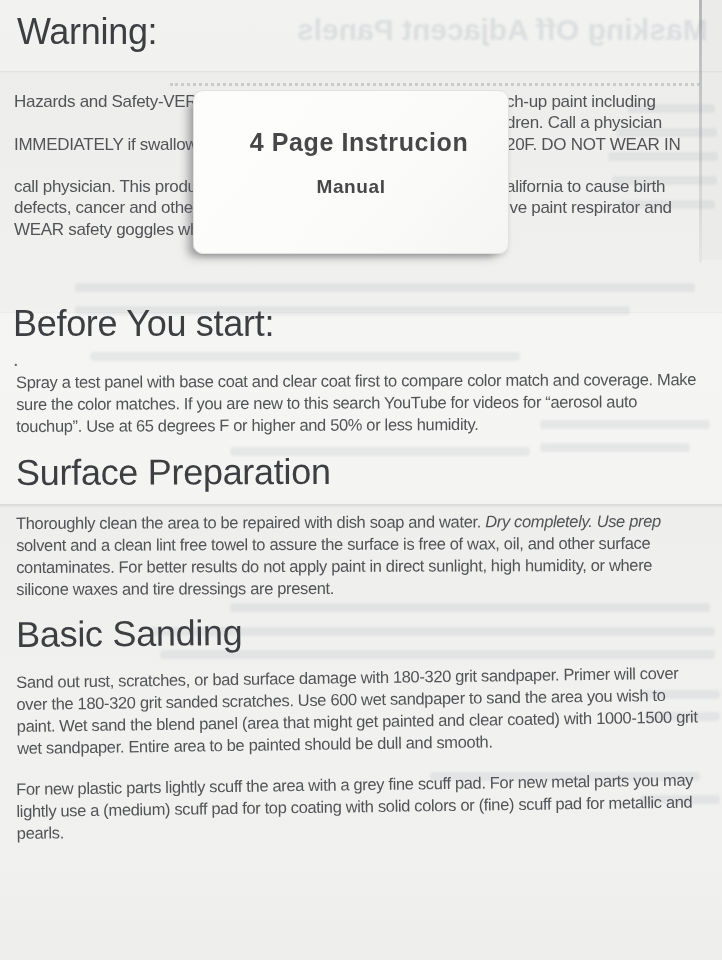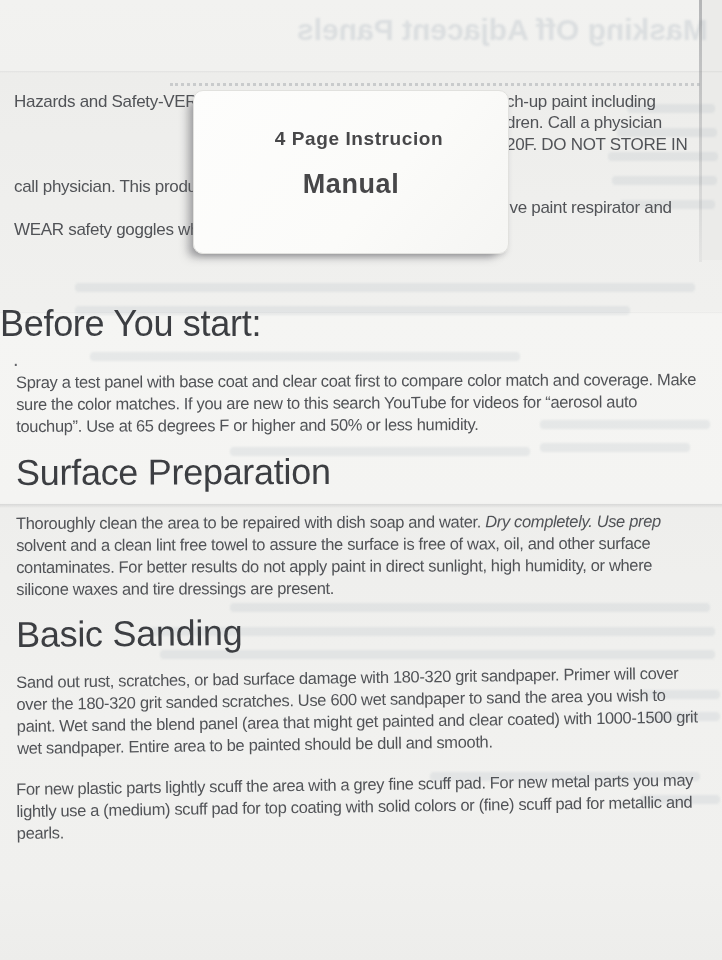--- a/index.html
+++ b/index.html
@@ -50,22 +50,22 @@
   .para{position:absolute;left:16px;width:688px;z-index:3;}
   .stray-dot{position:absolute;left:13px;top:348px;z-index:3;font-size:20px;color:#63656a;}
   
   .card{
     position:absolute;left:193px;top:90px;width:314px;height:162px;z-index:5;
     background:linear-gradient(130deg,#fdfdfc 0%,#fbfbf9 60%,#f5f5f3 100%);
     border:1px solid #e1e1de;border-radius:10px;
     box-shadow:-9px 7px 9px -4px rgba(92,92,98,.50), 0 4px 6px -3px rgba(92,92,98,.38);
     text-align:center;
   }
-  .card-line1{margin-top:37px;font-size:19px;font-weight:700;color:#474749;letter-spacing:.6px;margin-left:16px;}
-  .card-line2{margin-top:19px;font-size:27px;font-weight:700;color:#474749;letter-spacing:.6px;}
+  .card-line1{margin-top:37px;font-size:25px;font-weight:700;color:#474749;letter-spacing:.6px;margin-left:16px;}
+  .card-line2{margin-top:19px;font-size:19px;font-weight:700;color:#474749;letter-spacing:.6px;}
 </style>
 </head>
 <body>
 
 <div class="page">
 
   <div class="seam seam-72"></div>
   <div class="seam seam-313"></div>
   <div class="seam seam-505"></div>
   <div class="right-underpage"></div>
@@ -85,51 +85,55 @@
   <div class="ghost" style="left:540px;top:443px;width:150px;"></div>
   <div class="ghost" style="left:230px;top:447px;width:300px;"></div>
   <div class="ghost" style="left:230px;top:603px;width:480px;"></div>
   <div class="ghost" style="left:150px;top:627px;width:565px;"></div>
   <div class="ghost" style="left:160px;top:650px;width:555px;"></div>
   <div class="ghost" style="left:640px;top:690px;width:80px;"></div>
   <div class="ghost" style="left:645px;top:712px;width:75px;"></div>
   <div class="ghost" style="left:430px;top:772px;width:270px;"></div>
   <div class="ghost" style="left:640px;top:795px;width:80px;"></div>
 
+  <div class="h1" style="left:17px;top:11px;">Warning:</div>
 
   <div class="warning-block">
     <div class="wrow">
       <span class="wl">Hazards and Safety-VERY</span>
       <span class="wr">ch-up paint including</span>
     </div>
     <div class="wrow">
       <span class="wr">dren. Call a physician</span>
     </div>
     <div class="wrow">
-      <span class="wr">20F. DO NOT STORE IN</span>
+      <span class="wl">IMMEDIATELY if swallow</span>
+      <span class="wr">20F. DO NOT WEAR IN</span>
     </div>
     <div class="wrow">
     </div>
     <div class="wrow">
       <span class="wl">call physician. This produ</span>
+      <span class="wr">alifornia to cause birth</span>
     </div>
     <div class="wrow">
+      <span class="wl">defects, cancer and othe</span>
       <span class="wr">ive paint respirator and</span>
     </div>
     <div class="wrow">
       <span class="wl">WEAR safety goggles wh</span>
     </div>
   </div>
 
   <div class="card">
     <div class="card-line1">4 Page Instrucion</div>
     <div class="card-line2">Manual</div>
   </div>
 
-  <div class="h1" style="left:0;top:303px;">Before You start:</div>
+  <div class="h1" style="left:13px;top:303px;">Before You start:</div>
   <div class="stray-dot">.</div>
   <div class="para body-text" style="top:371px;transform:rotate(-0.25deg);transform-origin:left top;">Spray a test panel with base coat and clear coat first to compare color match and coverage. Make sure the color matches.  If you are new to this search YouTube for videos for “aerosol auto touchup”.  Use at 65 degrees F or higher and 50% or less humidity.</div>
 
   <div class="h1" style="left:16px;top:452px;transform:rotate(-0.2deg);transform-origin:left top;">Surface Preparation</div>
   <div class="para body-text" style="top:512px;transform:rotate(-0.2deg);transform-origin:left top;">
     <span>Thoroughly clean the area to be repaired with dish soap and water.  </span><i>Dry completely. Use prep</i><span> solvent and a clean lint free towel to assure the surface is free of wax, oil, and other surface contaminates. For better results do not apply paint in direct sunlight, high humidity, or where silicone waxes and tire dressings are present.</span>
   </div>
 
   <div class="h1" style="left:16px;top:614px;transform:rotate(-0.5deg);transform-origin:left top;">Basic Sanding</div>
   <div class="para body-text" style="top:671px;transform:rotate(-0.8deg);transform-origin:left top;">Sand out rust, scratches, or bad surface damage with 180-320 grit sandpaper. Primer will cover over the 180-320 grit sanded scratches. Use 600 wet sandpaper to sand the area you wish to paint. Wet sand the blend panel (area that might get painted and clear coated) with 1000-1500 grit wet sandpaper. Entire area to be painted should be dull and smooth.</div>

